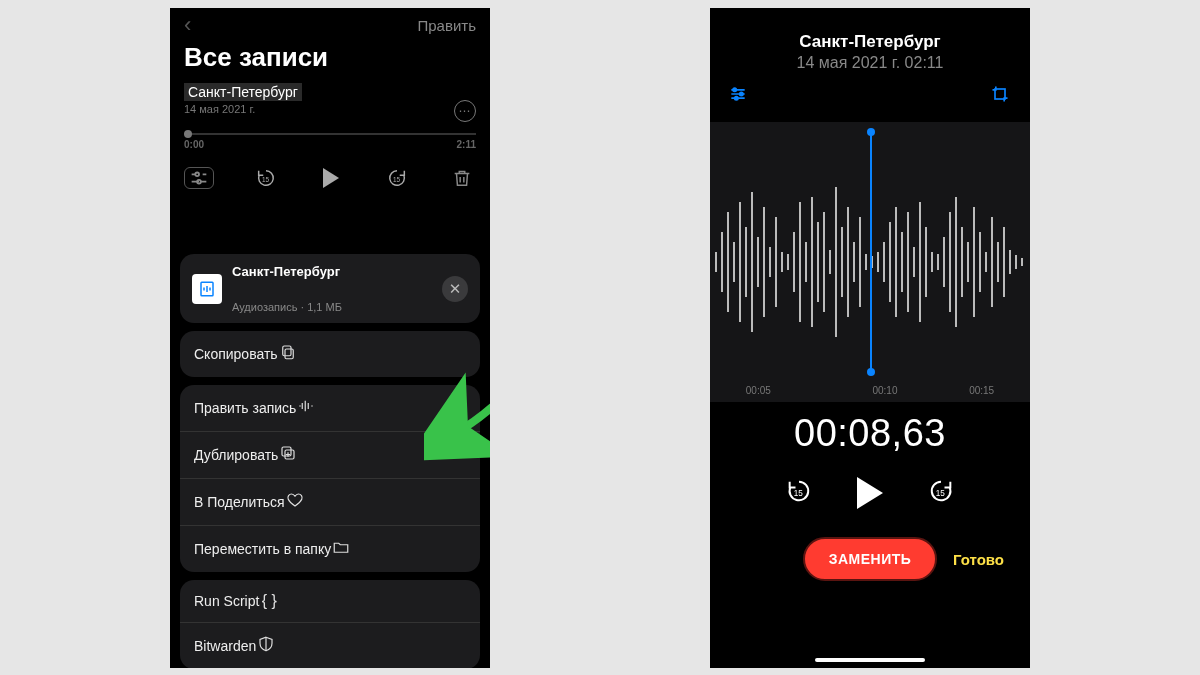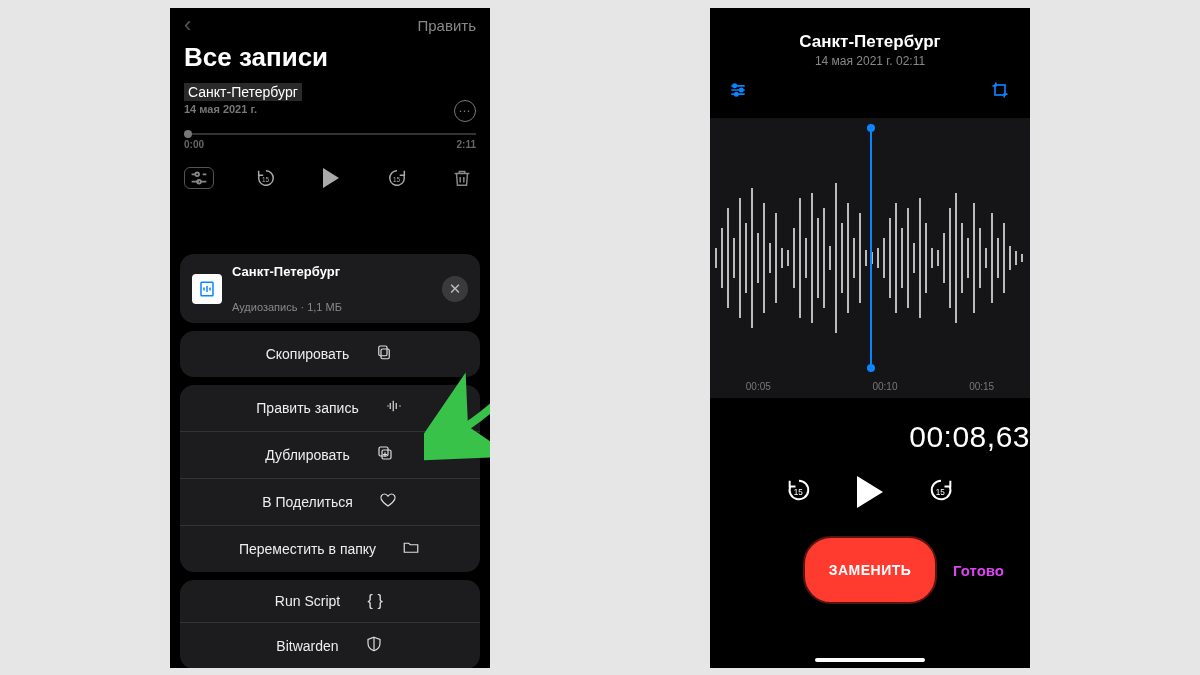--- a/index.html
+++ b/index.html
@@ -21,21 +21,21 @@
   .phone.left  { left: 170px; }
   .phone.right { left: 710px; }
 
   
   .hdr-row { display:flex; align-items:center; height:34px; padding:0 14px; font-size:15px; }
   .hdr-row .back { color:#555; font-size:22px; line-height:1; }
   .hdr-row .spacer { flex:1; }
   .hdr-row .edit { color:#888; }
   .big-title { font-size:26px; font-weight:700; padding:0 14px 6px; }
   .rec-title { font-size:14px; margin:4px 14px 0; background:#2a2a2a; display:inline-block; padding:1px 4px; }
-  .rec-date  { font-size:11px; color:#777; padding:2px 14px 0;font-weight:bold; }
+  .rec-date  { font-size:11px; color:#777; padding:2px 14px 0; }
   .more-circle {
     position:absolute; right:14px; top:92px;
     width:22px;height:22px;border:1.5px solid #777;border-radius:50%;
     display:flex;align-items:center;justify-content:center;color:#777;font-size:12px;letter-spacing:1px;
   }
   .track {
     margin:18px 14px 0; height:2px; background:#333; position:relative;
   }
   .track::before{content:"";position:absolute;left:0;top:-3px;width:8px;height:8px;border-radius:50%;background:#777;}
   .track-times{display:flex;justify-content:space-between;font-size:10px;color:#666;margin:4px 14px 0;font-weight:bold;}
@@ -61,63 +61,62 @@
   .sheet-head .meta .t{font-size:13px;font-weight:600;}
   .sheet-head .meta .s{font-size:11px;color:#888;margin-top:22px;}
   .sheet-head .xbtn{
     margin-left:auto;width:26px;height:26px;border-radius:50%;background:#3a3a3c;
     display:flex;align-items:center;justify-content:center;color:#bbb;font-size:15px;
   }
   .sheet-group{
     background:#1c1c1e; border-radius:14px; overflow:hidden;
   }
   .sheet-item{
-    display:flex;align-items:center;justify-content:center;
+    display:flex;align-items:center;justify-content:flex-start;
     padding:12px 14px; font-size:14px; color:#eee;
     border-top:0.5px solid #333;
-    gap:25px;
   }
   .sheet-item:first-child{border-top:none;}
   .sheet-item .ico{color:#ddd;font-size:16px;min-width:20px;text-align:center;}
   .sheet-item .ico svg{width:18px;height:18px;}
 
   
   .arrow {
     position:absolute; left:254px; top:96px; width:200px; height:360px;
     pointer-events:none;
   }
 
   
   .r-head{ text-align:center; padding:24px 0 6px; }
   .r-head .t{font-size:17px;font-weight:600;}
-  .r-head .s{font-size:12px;color:#888;margin-top:2px;}
+  .r-head .s{font-size:16px;color:#888;margin-top:2px;}
   .r-tools{display:flex;justify-content:space-between;padding:6px 18px 10px;}
   .r-tools .ti{color:#0a84ff;width:22px;height:22px;}
   .r-tools .ti svg{width:20px;height:20px;}
   .wave-box{
     position:relative; height:280px; margin-top:6px;
     background:#151517;
   }
   .wave-box svg.wave { position:absolute; left:0; top:50px; width:100%; height:180px; }
   .playhead{position:absolute;left:50%;top:10px;bottom:30px;width:1.5px;background:#0a84ff;}
   .playhead::before,.playhead::after{content:"";position:absolute;left:-3.5px;width:8px;height:8px;border-radius:50%;background:#0a84ff;}
   .playhead::before{top:-4px;}.playhead::after{bottom:-4px;}
   .time-ticks{position:absolute;left:0;right:0;bottom:6px;display:flex;justify-content:space-around;font-size:10px;color:#777;}
   .time-ticks span:nth-child(2){margin-left:30px;}
-  .r-time{font-size:30px;font-weight:500;text-align:right;margin-top:22px;letter-spacing:0.5px;}
+  .r-time{font-size:38px;font-weight:500;text-align:center;margin-top:10px;letter-spacing:0.5px;}
   .r-play-row{display:flex;align-items:center;justify-content:center;gap:44px;margin-top:22px;}
   .r-play-row .skip svg{width:28px;height:28px;color:#fff;}
   .r-play-row .bigplay{width:0;height:0;border-left:26px solid #fff;border-top:16px solid transparent;border-bottom:16px solid transparent;}
   .r-bottom{display:flex;align-items:center;justify-content:center;gap:30px;margin-top:28px;position:relative;}
   .replace-btn{
     background:#ff3b30;color:#fff;font-size:14px;font-weight:700;
-    padding:24px 24px;border-radius:28px;letter-spacing:0.5px;
+    padding:12px 24px;border-radius:28px;letter-spacing:0.5px;
     border: 2px solid #5a1410;
   }
-  .done-link{color:#d946ef;font-size:15px;font-weight:600;position:absolute;right:26px;}
+  .done-link{color:#fde047;font-size:15px;font-weight:600;position:absolute;right:26px;}
   .home-ind{position:absolute;bottom:6px;left:50%;transform:translateX(-50%);width:110px;height:4px;background:#fff;border-radius:3px;}
 </style>
 </head>
 <body>
 
 <div class="phone left">
 
   <div class="hdr-row">
     <span class="back">‹</span>
     <span class="spacer"></span>

